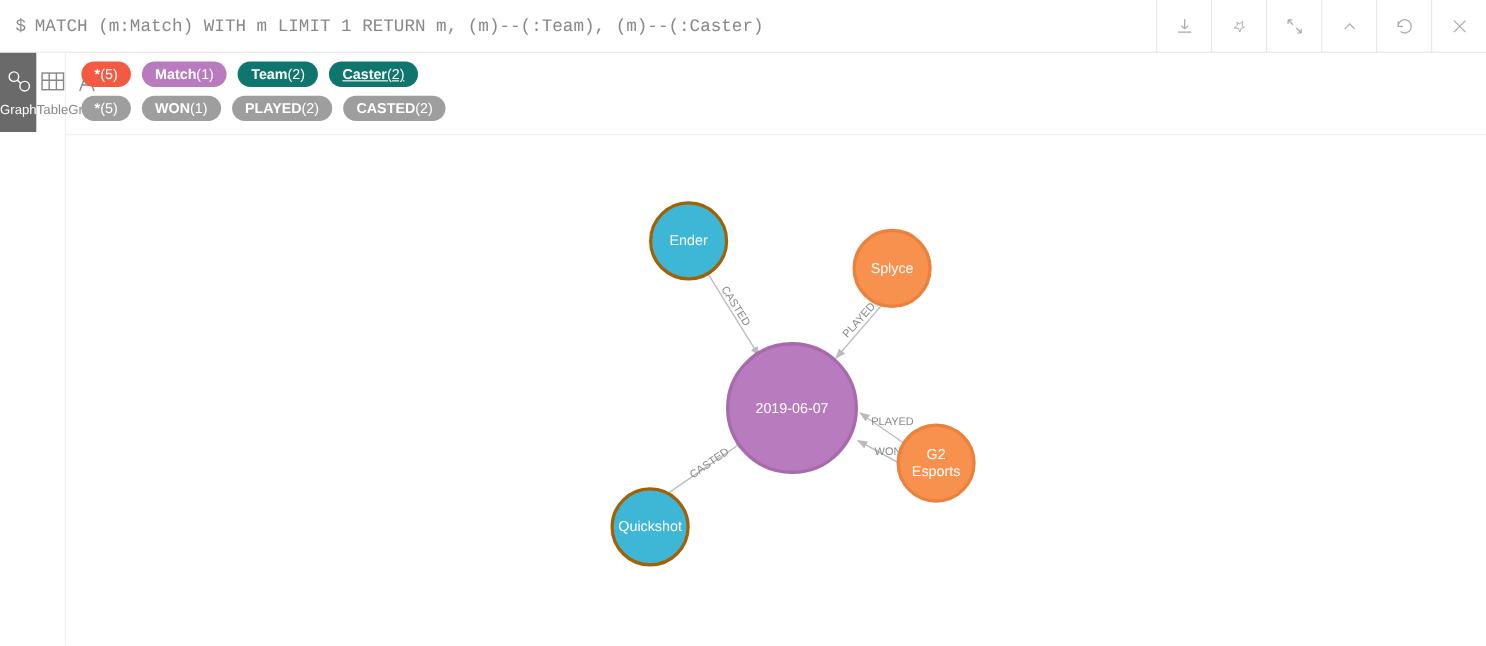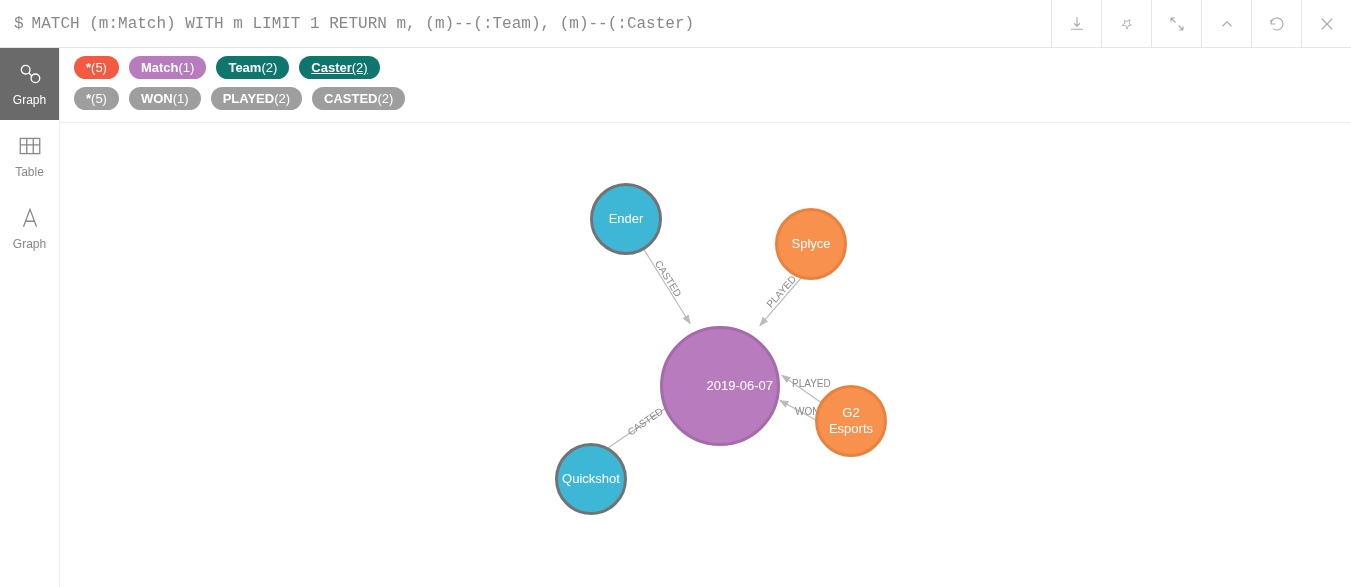--- a/index.html
+++ b/index.html
@@ -8,42 +8,42 @@
 .header { display: flex; align-items: center; height: 48px; border-bottom: 1px solid #e6e6e6; }
 .query-area { flex: 1; display: flex; align-items: center; padding: 0 14px; font-family: "Courier New", monospace; font-size: 16px; color: #888; }
 .query-area .prompt { margin-right: 8px; }
 .query-text { font-family: "Courier New", monospace; color: #888; }
 .header-actions { display: flex; }
 .header-btn { width: 50px; height: 48px; display: flex; align-items: center; justify-content: center; border-left: 1px solid #e6e6e6; color: #aaa; cursor: pointer; }
 .header-btn svg { width: 18px; height: 18px; stroke: #aaa; fill: none; stroke-width: 1.5; }
 
 .main { display: flex; height: calc(587px - 48px); }
 
-.sidebar { width: 60px; background: #fff; border-right: 1px solid #eee; display: flex; flex-direction: column; }
+.sidebar { width: 60px; background: #fff; border-right: 1px solid #eee; display: flex; flex-direction: row; }
 .side-tab { height: 72px; display: flex; flex-direction: column; align-items: center; justify-content: center; gap: 6px; color: #888; cursor: pointer; font-size: 12px; }
 .side-tab.active { background: #6a6a6a; color: #fff; }
 .side-tab svg { width: 26px; height: 26px; stroke: currentColor; fill: none; stroke-width: 1.2; }
 
 .content { flex: 1; display: flex; flex-direction: column; position: relative; }
 
 .pill-rows { border-bottom: 1px solid #eee; padding: 8px 14px 4px; }
 .pill-row { display: flex; gap: 10px; margin-bottom: 8px; }
 .pill { padding: 4px 12px; border-radius: 14px; font-size: 13px; color: #fff; font-weight: 600; white-space: nowrap; cursor: pointer; }
 .pill .count { font-weight: 400; }
 .pill-red { background: #f25a41; }
 .pill-purple { background: #b87bbd; }
 .pill-orange { background: #0f766e; }
 .pill-blue { background: #0f766e; text-decoration: underline; }
 .pill-grey { background: #9e9e9e; }
 
 .graph-canvas { flex: 1; position: relative; overflow: hidden; }
 .node { position: absolute; border-radius: 50%; display: flex; align-items: center; justify-content: center; color: #fff; font-size: 13px; text-align: center; padding: 4px; line-height: 1.2; cursor: pointer; }
 .node.match { width: 120px; height: 120px; background: #b87bbd; border: 3px solid #a56bab; }
 .node.team { width: 72px; height: 72px; background: #f7914d; border: 3px solid #e8823e; }
-.node.caster { width: 72px; height: 72px; background: #3eb7d6; border: 3px solid #737373; }
+.node.caster { width: 72px; height: 72px; background: #3eb7d6; border: 3px solid #a16207; }
 .edge-label { position: absolute; font-size: 10px; color: #888; background: transparent; white-space: nowrap; }
 
 svg.edges { position: absolute; top: 0; left: 0; width: 100%; height: 100%; pointer-events: none; }
 svg.edges line { stroke: #bbb; stroke-width: 1.2; }
 svg.edges polygon { fill: #bbb; }
 </style>
 </head>
 <body>
 
 <div class="header">
@@ -144,21 +144,21 @@
 
         <line x1="775" y1="305" x2="720" y2="275" marker-end="url(#arrow)"></line>
       </svg>
 
       <span class="edge-label" style="left:588px; top:150px; transform: rotate(58deg);">CASTED</span>
       <span class="edge-label" style="left:565px; top:293px; transform: rotate(-35deg);">CASTED</span>
       <span class="edge-label" style="left:702px; top:163px; transform: rotate(-48deg);">PLAYED</span>
       <span class="edge-label" style="left:732px; top:255px; transform: rotate(0deg);">PLAYED</span>
       <span class="edge-label" style="left:735px; top:283px; transform: rotate(0deg);">WON</span>
 
-      <div class="node match" style="left:600px; top:203px;justify-content:flex-end;">
+      <div class="node match" style="left:600px; top:188px;">
         <span>2019-06-07</span>
       </div>
       <div class="node caster" style="left:530px; top:60px;">
         <span>Ender</span>
       </div>
       <div class="node team" style="left:715px; top:85px;">
         <span>Splyce</span>
       </div>
       <div class="node caster" style="left:495px; top:320px;">
         <span>Quickshot</span>

